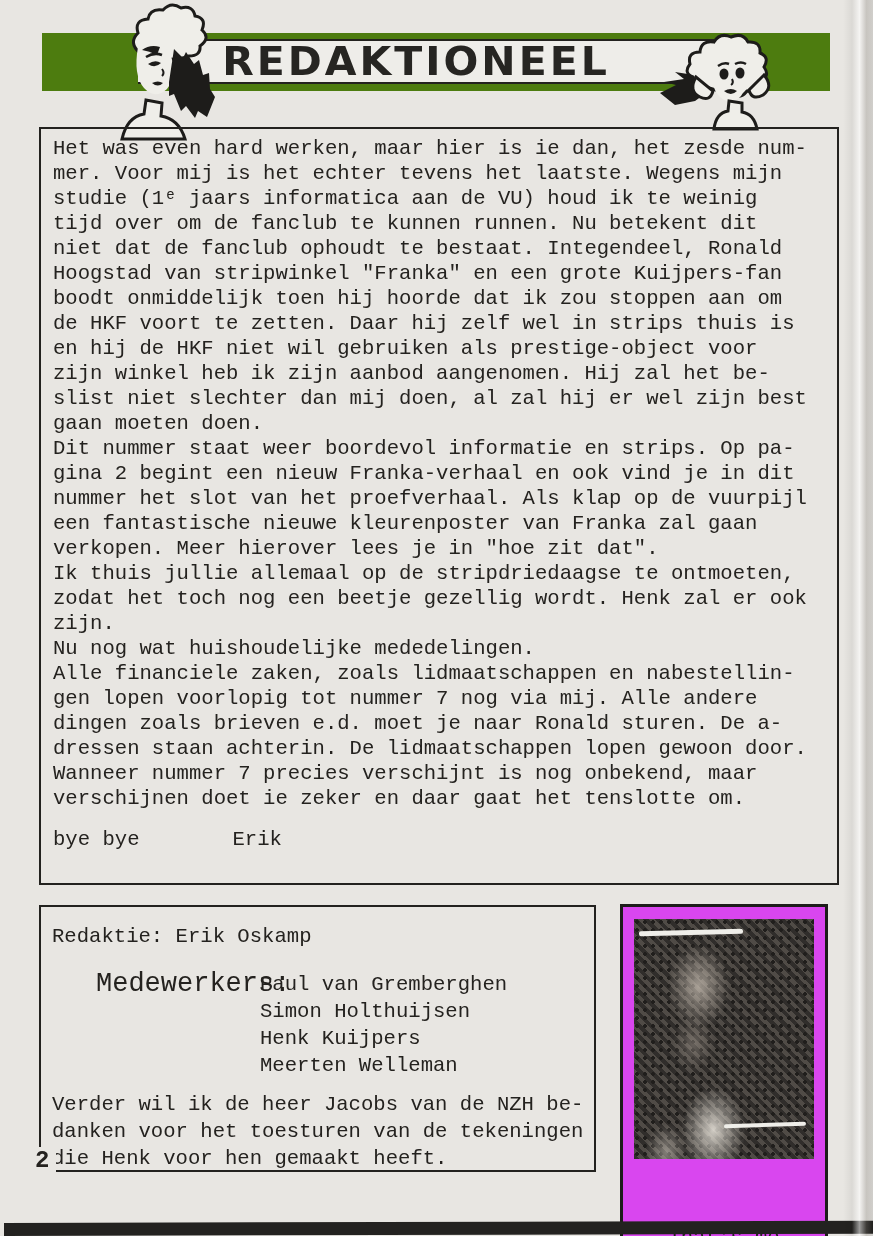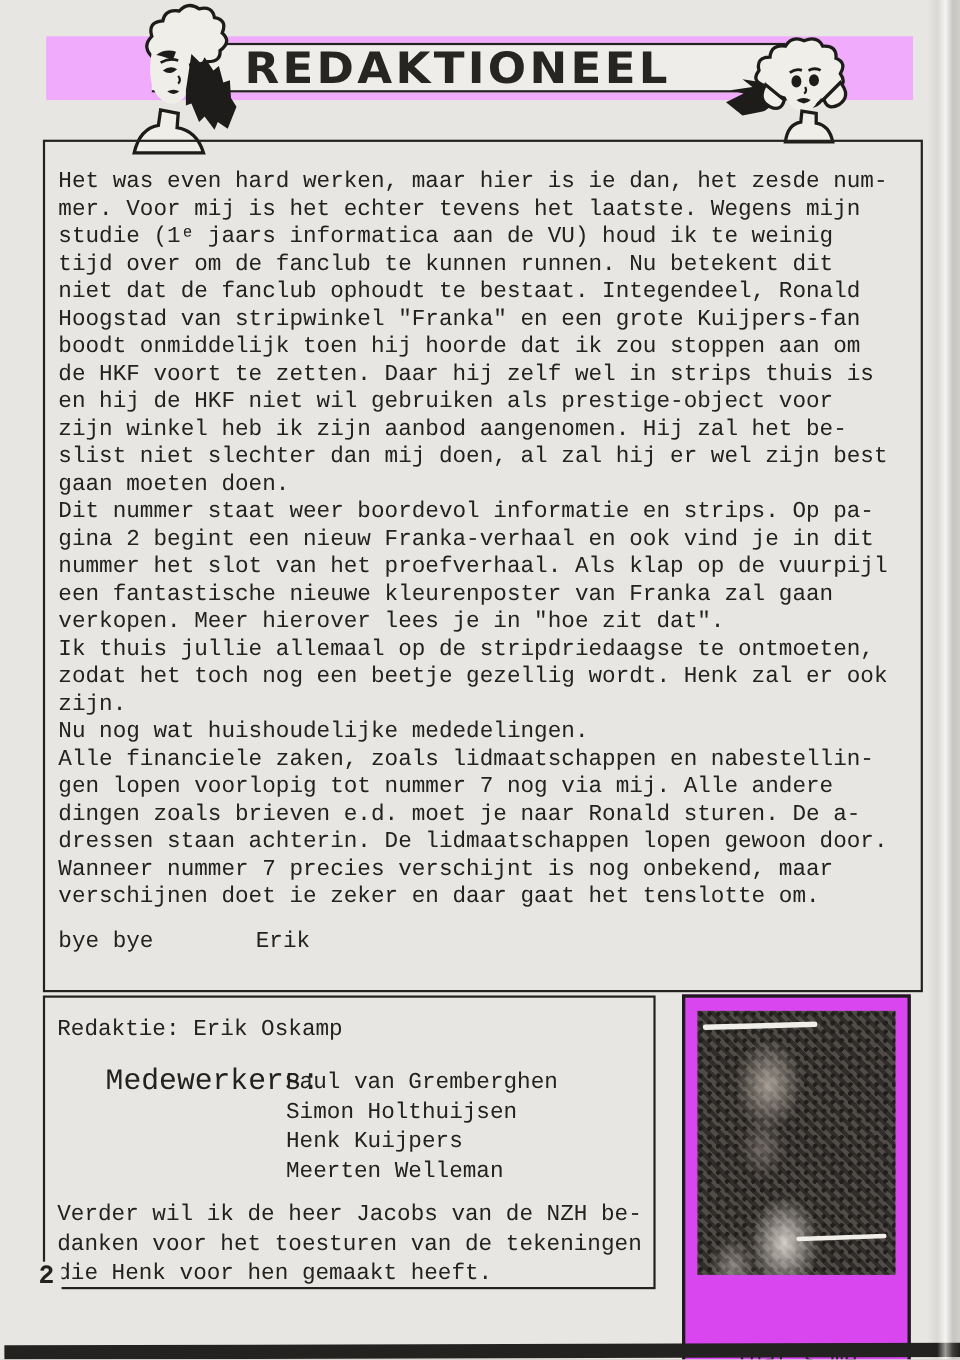--- a/index.html
+++ b/index.html
@@ -3,37 +3,37 @@
 <meta charset="utf-8">
 <style>
   html,body{margin:0;padding:0;background:#cfcdc9;}
   .page{
     position:relative; width:873px; height:1236px; overflow:hidden;
     background:#e8e6e2;
     font-family:"Liberation Mono","DejaVu Sans Mono",monospace;
     color:#24221f;
   }
   
-  .banner{position:absolute; left:42px; top:33px; width:788px; height:58px; background:#f0abfc;}
+  .banner{position:absolute; left:42px; top:33px; width:788px; height:58px; background:#4d7c0f;}
   .banner-band{position:absolute; left:96px; right:116px; top:6px; bottom:7px; background:#eeede9;
     border-top:2px solid #23221f; border-bottom:2px solid #23221f;}
   .banner-title{
     position:absolute; left:0; right:40px; top:4px; height:50px;
     display:flex; align-items:center; justify-content:center;
     font-family:"DejaVu Sans","Liberation Sans",sans-serif;
     font-weight:bold; font-size:41px; letter-spacing:3px; color:#262522;
     transform:scaleY(.96);
   }
   .char-svg{position:absolute; overflow:visible;}
   .char-left{left:50px; top:-26px;}
   .char-right{right:14px; top:-6px;}
   
   .main-box{
     position:absolute; left:39px; top:127px; width:784px; height:747px;
-    border:2px solid #23221f; padding:24px 0 0 12px; box-sizing:content-box;
+    border:2px solid #23221f; padding:7px 0 0 12px; box-sizing:content-box;
   }
   .tline{white-space:pre; font-size:20.6px; line-height:25px; letter-spacing:0;}
   .signoff{display:flex; margin-top:16px; font-size:20.6px;}
   .signoff .s1{}
   .signoff .s2{margin-left:93px;text-align:center;}
   
   .colophon-box{
     position:absolute; left:39px; top:905px; width:557px; height:267px;
     border:2px solid #23221f; padding:16px 0 0 11px; box-sizing:border-box;
   }

